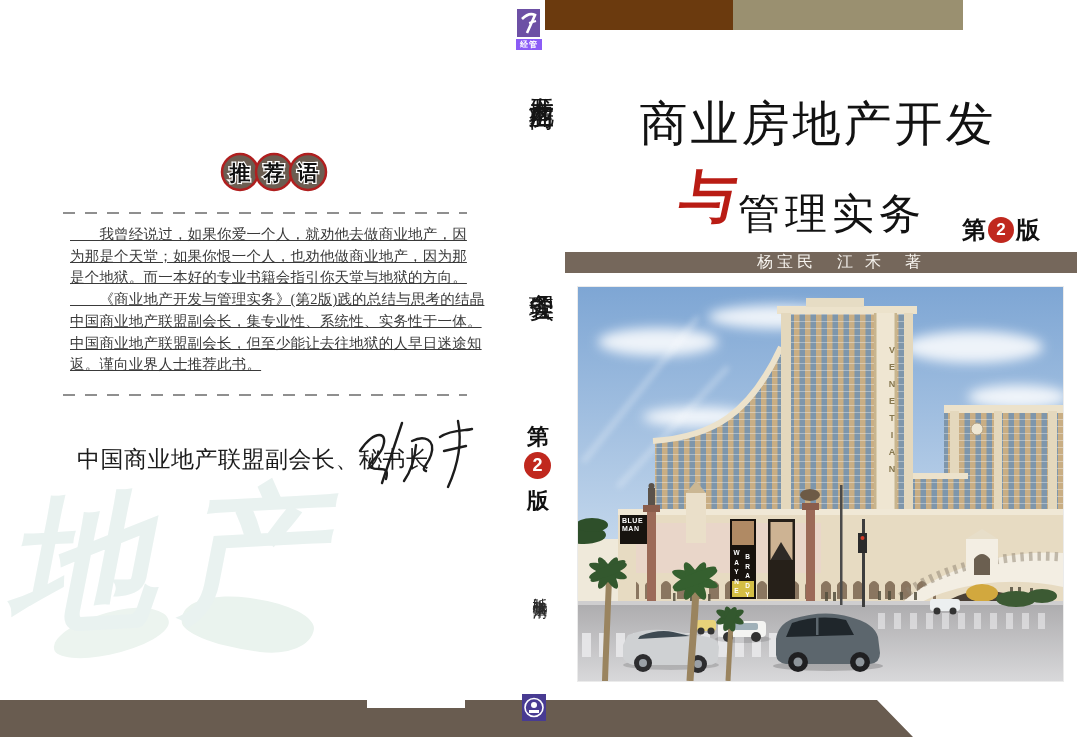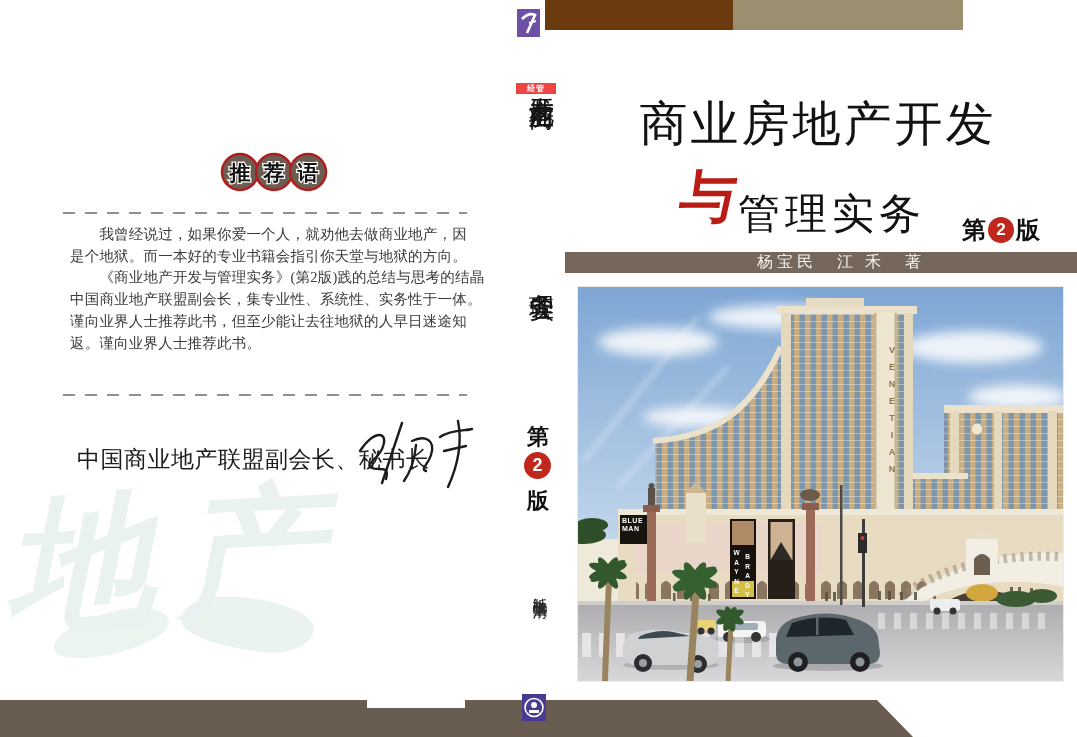--- a/index.html
+++ b/index.html
@@ -6,39 +6,39 @@
   .cover{position:relative;width:1077px;height:737px;background:#fff;overflow:hidden;
          font-family:"Liberation Serif","DejaVu Serif",serif;}
   .abs{position:absolute;}
 
   
   .topbar-dark{left:545px;top:0;width:188px;height:30px;background:#6b3a0e;}
   .topbar-khaki{left:733px;top:0;width:230px;height:30px;background:#9a9070;}
 
   
   .series-logo{left:517px;top:9px;width:23px;height:28px;background:#6d50a5;}
-  .series-label{left:516px;top:39px;width:40px;height:11px;background:#ef4444;color:#fff;
-      font:bold 8px "Liberation Sans",sans-serif;display:flex;align-items:center;justify-content:center;letter-spacing:1px;margin-top:44px;}
+  .series-label{left:516px;top:39px;width:26px;height:11px;background:#8b5cf6;color:#fff;
+      font:bold 8px "Liberation Sans",sans-serif;display:flex;align-items:center;justify-content:center;letter-spacing:1px;}
   .vtext{writing-mode:vertical-rl;text-orientation:upright;}
   .spine-t1{left:525px;top:84px;font-size:25px;letter-spacing:-1px;color:#151515;}
   .spine-t2{left:525px;top:250px;font-size:25px;color:#ffffff;}
   .spine-t3{left:525px;top:277px;font-size:25px;letter-spacing:-1px;color:#151515;}
   .spine-ed1{left:527px;top:422px;font-size:22px;font-weight:bold;color:#111;}
   .spine-ed-num{left:524px;top:452px;width:27px;height:27px;border-radius:50%;background:#c0281e;color:#fff;
       font:bold 18px "Liberation Sans",sans-serif;display:flex;align-items:center;justify-content:center;}
   .spine-ed2{left:527px;top:486px;font-size:22px;font-weight:bold;color:#111;}
   .spine-pub{left:530px;top:592px;font-size:15px;letter-spacing:-1px;color:#2b2b2b;}
   .spine-seal{left:522px;top:694px;width:24px;height:27px;}
 
   
   .badge-svg{left:210px;top:147px;}
   .dash{height:2px;background:repeating-linear-gradient(90deg,#8f8f8f 0 12px,transparent 12px 22px);}
   .dash1{left:63px;top:212px;width:404px;}
   .dash2{left:63px;top:394px;width:404px;}
-  .rec{left:70px;top:224px;font-size:14.5px;line-height:21.7px;color:#3a3a3a;letter-spacing:0.2px;white-space:nowrap;}
+  .rec{left:70px;top:224px;font-size:14.5px;line-height:21.7px;color:#3a3a3a;letter-spacing:0.2px;white-space:nowrap;text-decoration:underline;}
   .affiliation{left:77px;top:444px;font-size:23px;color:#1c1c1c;letter-spacing:0.5px;white-space:nowrap;}
   .signature{left:348px;top:411px;}
   .leaf{background:#ecf4ef;}
   .leaf1{left:52px;top:612px;width:118px;height:42px;border-radius:60% 40% 55% 45%/60% 50% 50% 40%;transform:rotate(-12deg);}
   .leaf2{left:182px;top:598px;width:132px;height:52px;background:#eaf3ee;border-radius:50% 50% 40% 60%/55% 45% 60% 40%;transform:rotate(8deg);}
   .watermark{left:6px;top:462px;font:bold italic 145px "Liberation Sans","DejaVu Sans",sans-serif;
       color:#e9f2f0;letter-spacing:25px;transform:rotate(-3deg);white-space:nowrap;}
 
   
   .title1{left:593px;top:92px;width:450px;text-align:center;font-size:48px;letter-spacing:3px;color:#121212;white-space:nowrap;}
@@ -81,24 +81,25 @@
     <circle cx="98" cy="25" r="18" fill="#6b5d51" stroke="#b01f1f" stroke-width="2.5"></circle>
     <text x="30" y="33" text-anchor="middle" font-size="21" font-weight="bold" fill="#111" stroke="#fff" stroke-width="2.4" paint-order="stroke">推</text>
     <text x="64" y="33" text-anchor="middle" font-size="21" font-weight="bold" fill="#111" stroke="#fff" stroke-width="2.4" paint-order="stroke">荐</text>
     <text x="98" y="33" text-anchor="middle" font-size="21" font-weight="bold" fill="#111" stroke="#fff" stroke-width="2.4" paint-order="stroke">语</text>
   </svg>
 
   <div class="abs dash dash1"></div>
 
   <div class="abs rec">
     <div>　　我曾经说过，如果你爱一个人，就劝他去做商业地产，因</div>
+    <div>为那是个天堂；如果你恨一个人，也劝他做商业地产，因为那</div>
     <div>是个地狱。而一本好的专业书籍会指引你天堂与地狱的方向。</div>
     <div>　　《商业地产开发与管理实务》(第2版)践的总结与思考的结晶</div>
     <div>中国商业地产联盟副会长，集专业性、系统性、实务性于一体。</div>
-    <div>谨向业界人士推荐此书，但至少能让去往地狱的人早日迷途知</div>
+    <div>中国商业地产联盟副会长，但至少能让去往地狱的人早日迷途知</div>
     <div>返。谨向业界人士推荐此书。</div>
   </div>
 
   <div class="abs dash dash2"></div>
 
   <div class="abs leaf leaf1"></div>
   <div class="abs leaf leaf2"></div>
   <div class="abs watermark">地产</div>
 
   <div class="abs affiliation">中国商业地产联盟副会长、秘书长</div>

